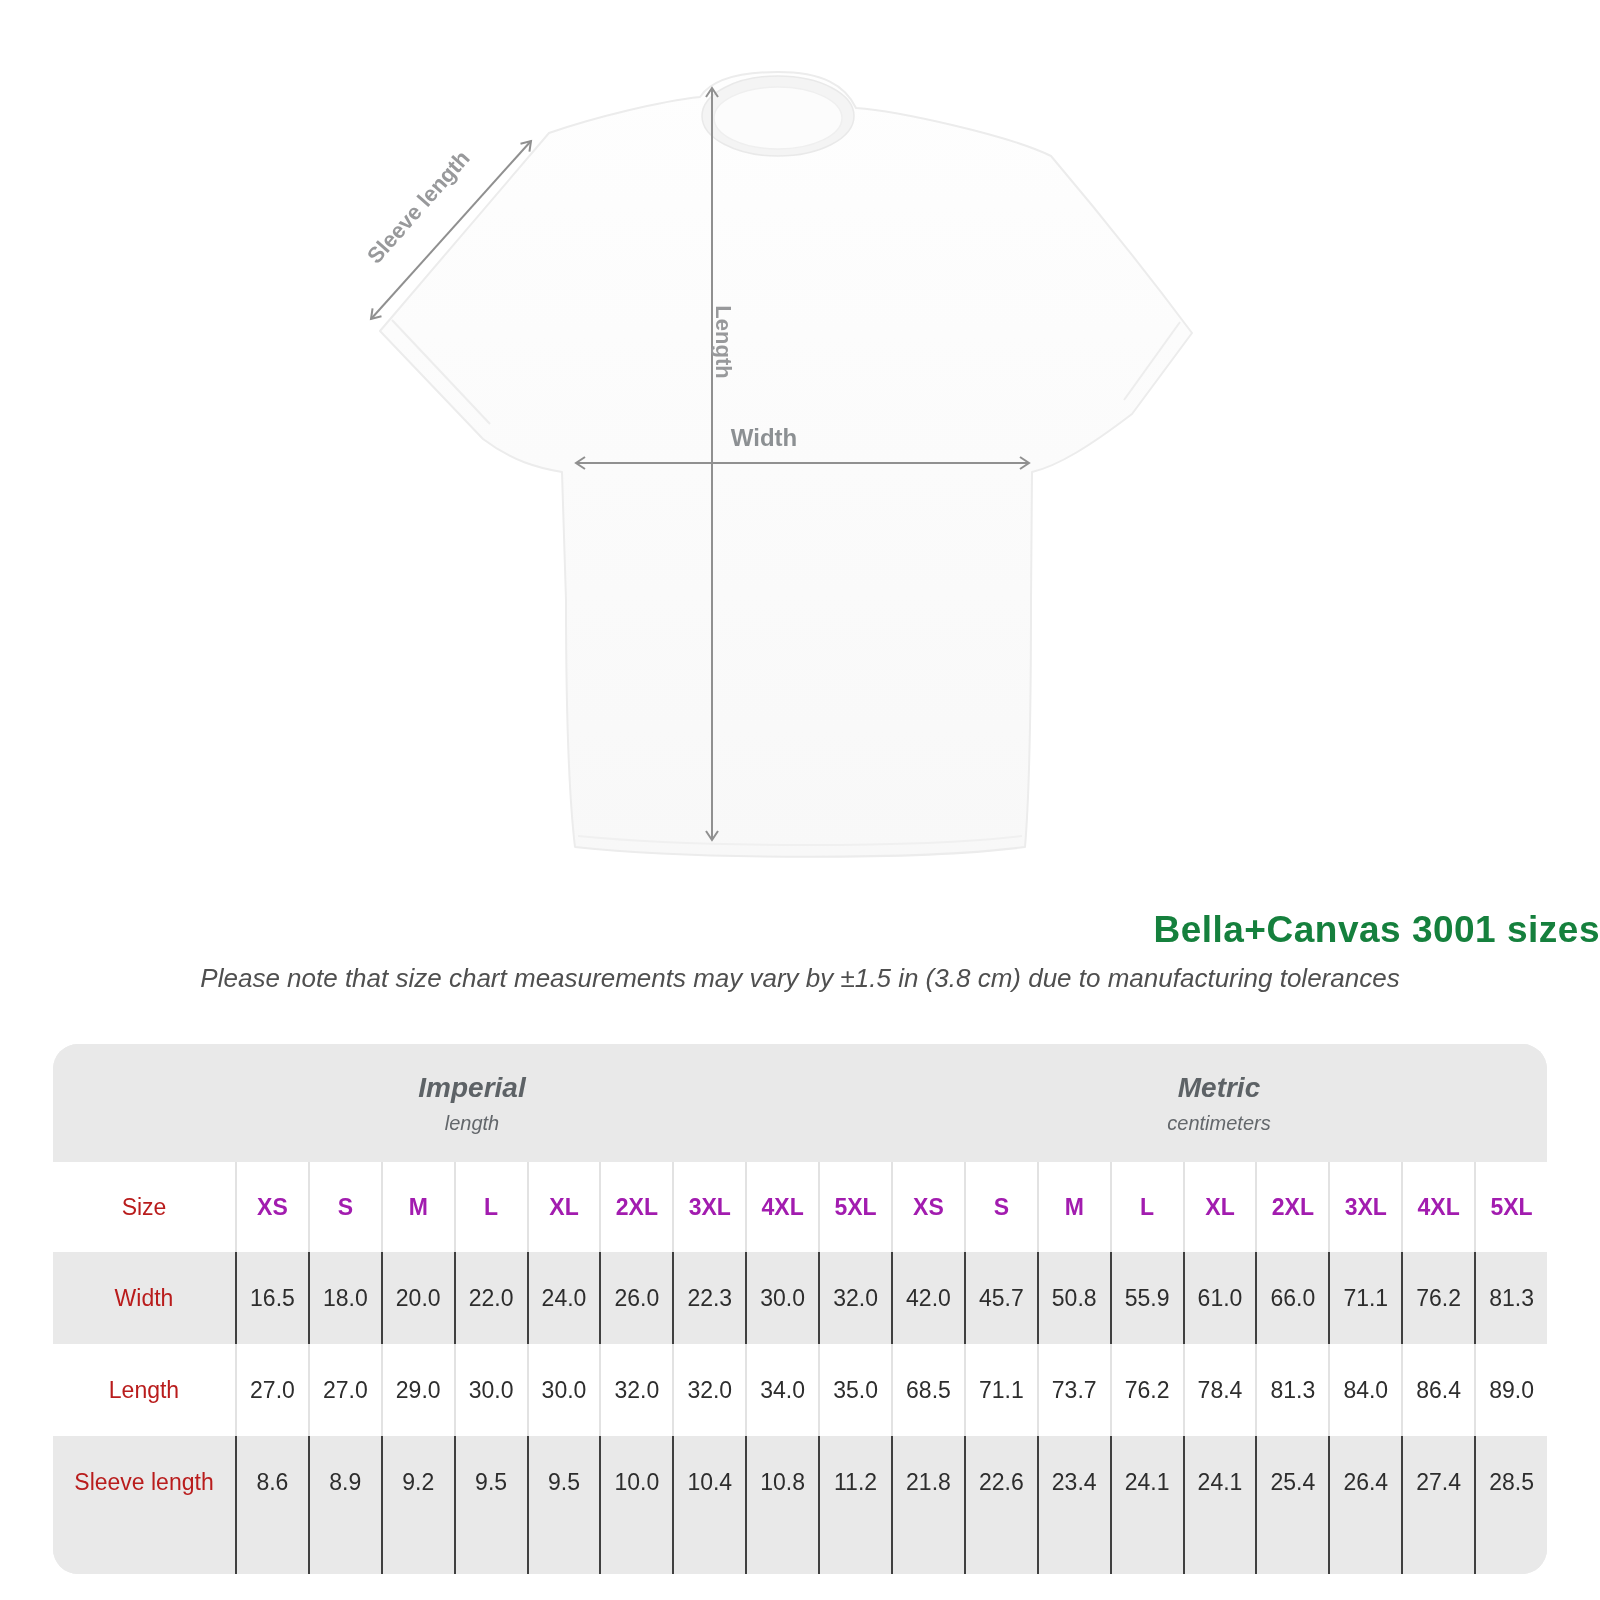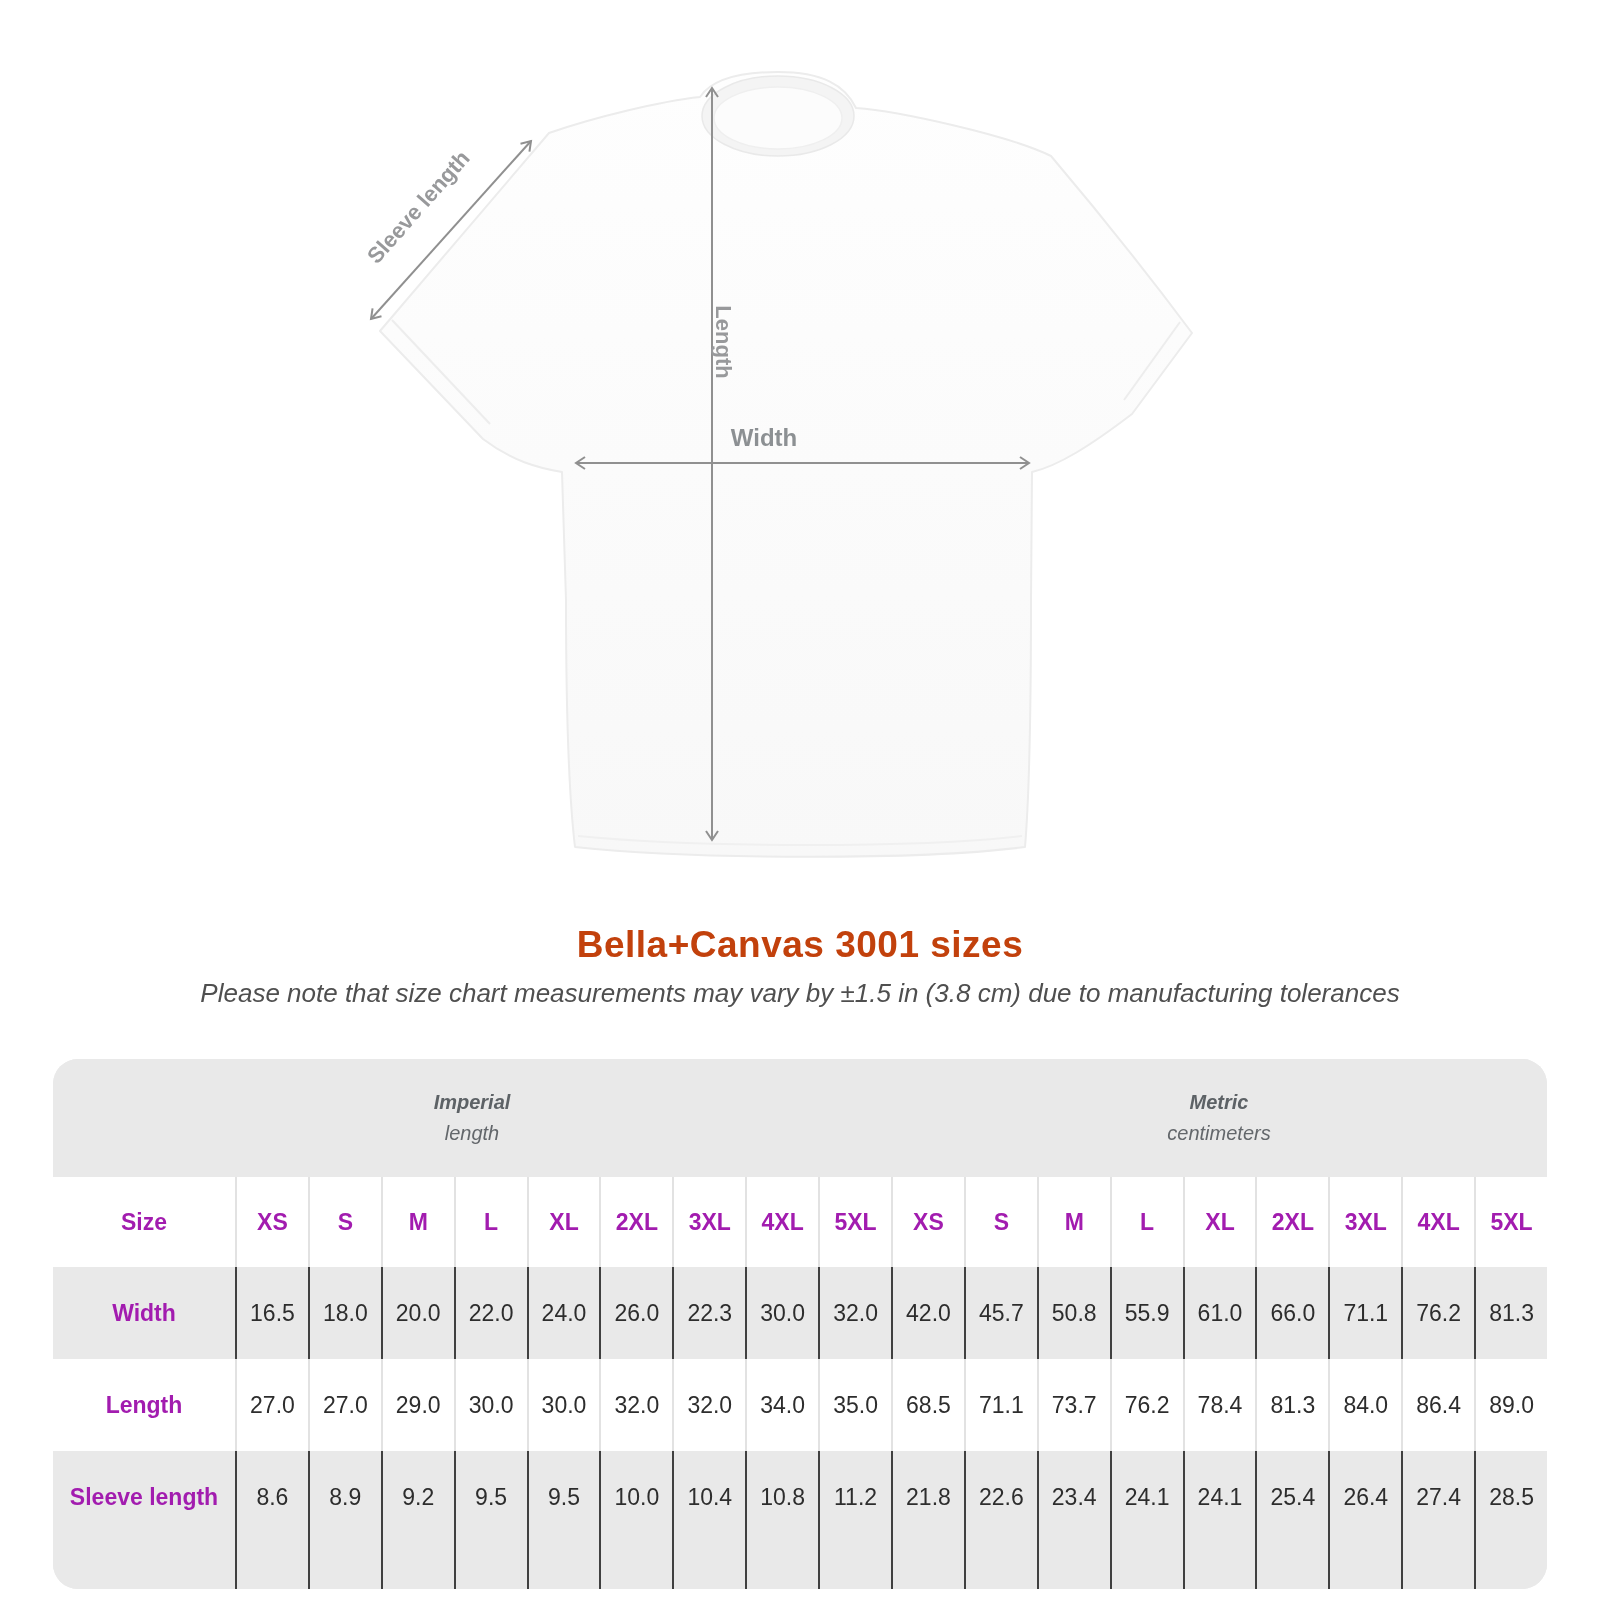--- a/index.html
+++ b/index.html
@@ -2,49 +2,49 @@
 <html><head>
 <meta charset="utf-8">
 <style>
   html,body{margin:0;padding:0;background:#ffffff;}
   .page{
     position:relative;width:1600px;height:1600px;background:#ffffff;
     font-family:"Liberation Sans",sans-serif;overflow:hidden;
   }
   .diagram{display:block;}
   .chart-title{
-    margin:24px 0 0;text-align:center;font-size:37px;font-weight:bold;
-    color:#c2410c;letter-spacing:0.5px;
+    margin:9px 0 0;text-align:right;font-size:37px;font-weight:bold;
+    color:#15803d;letter-spacing:0.5px;
   }
   .chart-note{
     margin:12px 0 0;text-align:center;font-style:italic;
     font-size:26px;color:#4f4f4f;
   }
   .size-table{
     margin:50px 53px 0;height:530px;background:#e9e9e9;border-radius:25px;
     display:grid;grid-template-columns:182px repeat(18,1fr);
     grid-template-rows:118px 90px 92px 92px 138px;
     overflow:hidden;
   }
   .group{
     grid-row:1;display:flex;flex-direction:column;align-items:center;
     justify-content:center;gap:8px;background:#e9e9e9;
   }
   .group-imperial{grid-column:1 / span 10;}
   .group-metric{grid-column:11 / span 9;}
-  .group-name{font-size:20px;font-weight:bold;font-style:italic;color:#5d6266;}
+  .group-name{font-size:28px;font-weight:bold;font-style:italic;color:#5d6266;}
   .group-unit{font-size:20px;font-style:italic;color:#63676b;}
   .cell{
     display:flex;align-items:center;justify-content:center;
     font-size:23px;color:#2d2d2d;
   }
   .cell.r-white{background:#ffffff;}
   .cell.r-gray{background:#e9e9e9;}
   .cell.head{font-weight:bold;color:#a21caf;}
-  .cell.label{font-weight:bold;color:#a21caf;}
+  .cell.label{font-weight:normal;color:#b91c1c;}
   .cell.data.r-white{border-left:2px solid #e2e2e2;}
   .cell.data.r-gray{border-left:2px solid #404040;}
   .cell.last{padding-bottom:46px;}
 </style>
 </head>
 <body>
 
 <div class="page">
 
   <svg class="diagram" width="1600" height="900" viewBox="0 0 1600 900">

